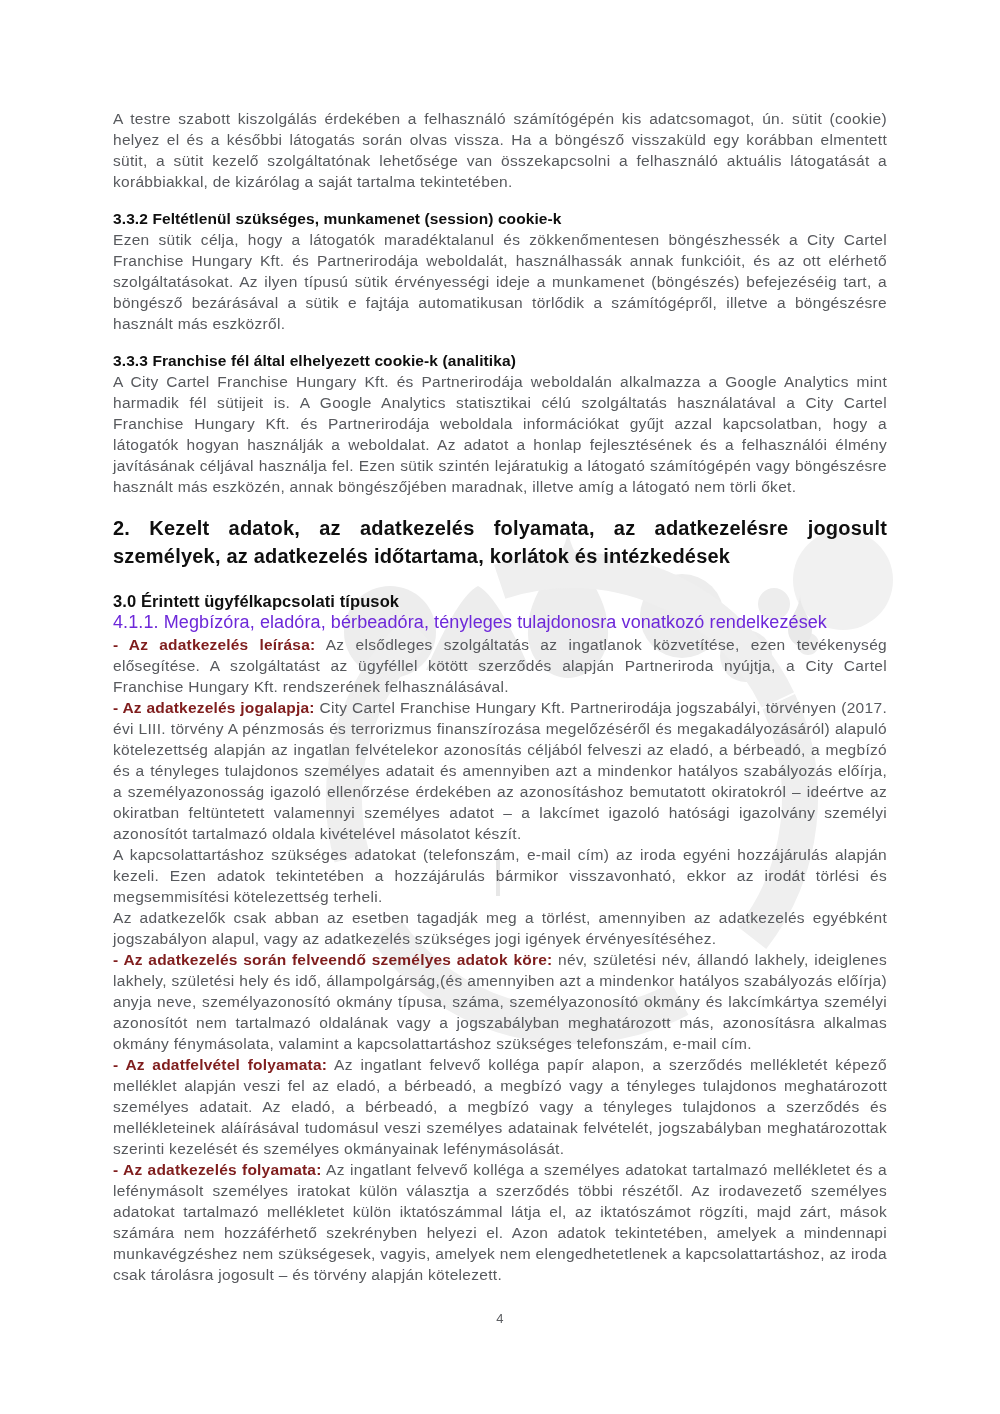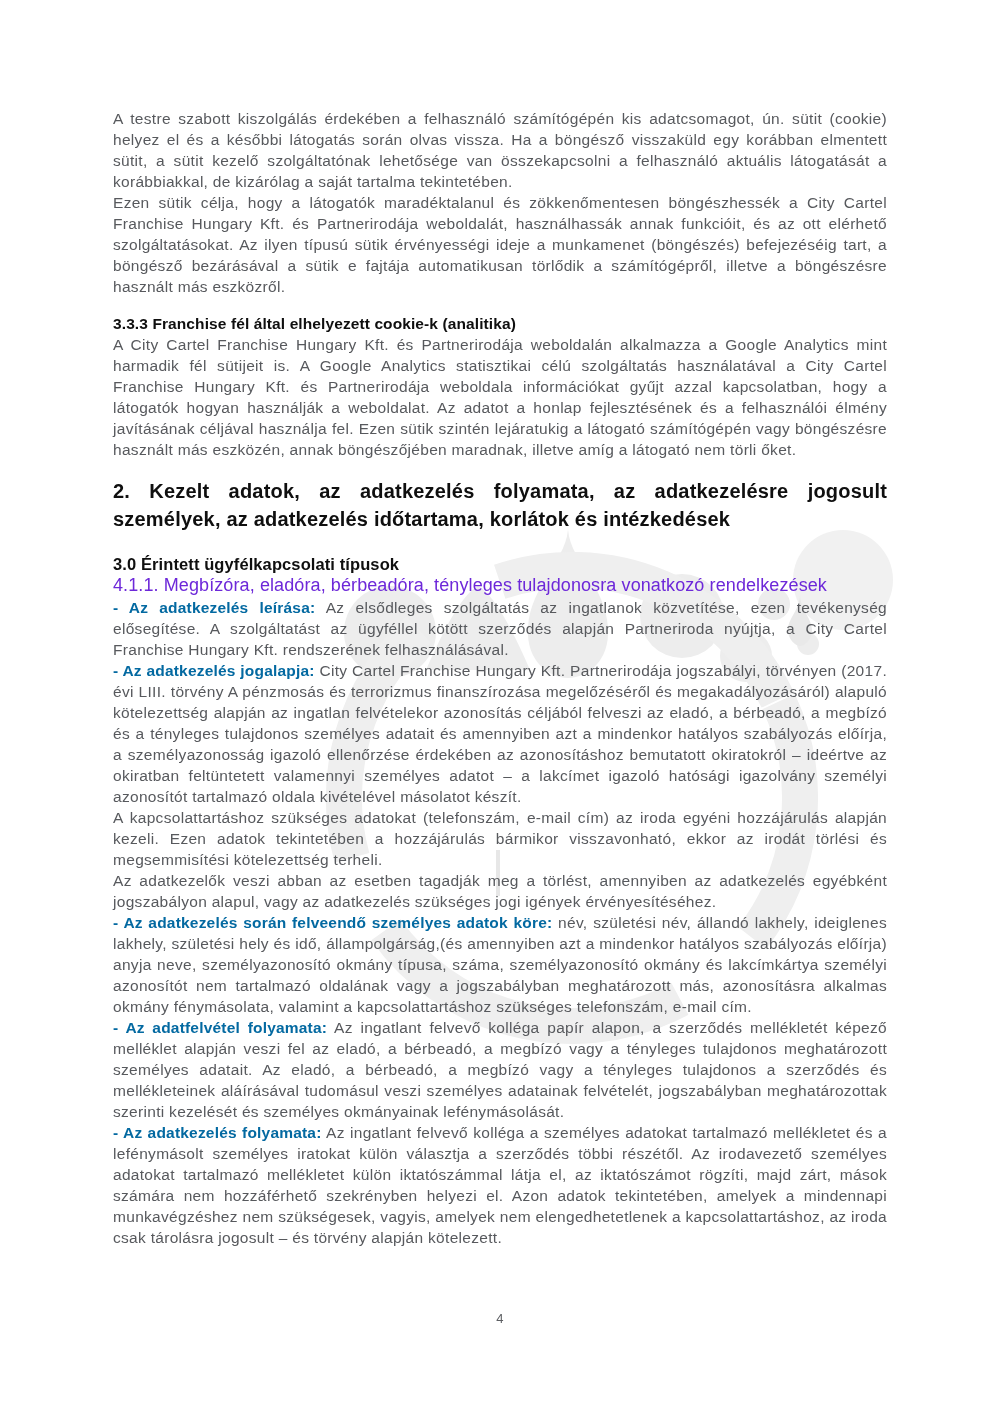--- a/index.html
+++ b/index.html
@@ -21,21 +21,21 @@
     position:absolute; left:113px; top:108px; width:774px; z-index:1;
   }
   p.body, .runon p {
     font-size:15.5px; line-height:21px;
     letter-spacing:0.3px;
     color:#57595d;
     text-align:justify;
     hyphens:none;
   }
   .runon p { margin:0; }
-  p.body b, .runon p b { color:#0369a1; font-weight:700; letter-spacing:0.2px; }
+  p.body b, .runon p b { color:#7f1d1d; font-weight:700; letter-spacing:0.2px; }
   h3.sec {
     font-size:15.5px; line-height:21px; font-weight:700; color:#0f0f0f;
     letter-spacing:0.1px; margin-top:16px;
   }
   h2.big {
     font-size:20px; line-height:28px; font-weight:700; color:#0f0f0f;
     text-align:justify; letter-spacing:0.2px;
     margin-top:17px; margin-bottom:20px;
   }
   h3.sub {
@@ -76,35 +76,36 @@
       <rect x="196" y="352" width="4" height="46" fill="#e7e7e7"></rect>
     </g>
 
     <circle cx="272" cy="300" r="228" fill="none" stroke="#efefef" stroke-width="36" stroke-dasharray="250 95 330 80" transform="rotate(-25 272 300)"></circle>
   </svg>
 
   <div class="content">
 
     <p class="body">A testre szabott kiszolgálás érdekében a felhasználó számítógépén kis adatcsomagot, ún. sütit (cookie) helyez el és a későbbi látogatás során olvas vissza. Ha a böngésző visszaküld egy korábban elmentett sütit, a sütit kezelő szolgáltatónak lehetősége van összekapcsolni a felhasználó aktuális látogatását a korábbiakkal, de kizárólag a saját tartalma tekintetében.</p>
 
+    <h3 class="sec">3.3.2 Feltétlenül szükséges, munkamenet (session) cookie-k</h3>
     <p class="body">Ezen sütik célja, hogy a látogatók maradéktalanul és zökkenőmentesen böngészhessék a City Cartel Franchise Hungary Kft. és Partnerirodája weboldalát, használhassák annak funkcióit, és az ott elérhető szolgáltatásokat. Az ilyen típusú sütik érvényességi ideje a munkamenet (böngészés) befejezéséig tart, a böngésző bezárásával a sütik e fajtája automatikusan törlődik a számítógépről, illetve a böngészésre használt más eszközről.</p>
 
     <h3 class="sec">3.3.3 Franchise fél által elhelyezett cookie-k (analitika)</h3>
     <p class="body">A City Cartel Franchise Hungary Kft. és Partnerirodája weboldalán alkalmazza a Google Analytics mint harmadik fél sütijeit is. A Google Analytics statisztikai célú szolgáltatás használatával a City Cartel Franchise Hungary Kft. és Partnerirodája weboldala információkat gyűjt azzal kapcsolatban, hogy a látogatók hogyan használják a weboldalat. Az adatot a honlap fejlesztésének és a felhasználói élmény javításának céljával használja fel. Ezen sütik szintén lejáratukig a látogató számítógépén vagy böngészésre használt más eszközén, annak böngészőjében maradnak, illetve amíg a látogató nem törli őket.</p>
 
     <h2 class="big">2. Kezelt adatok, az adatkezelés folyamata, az adatkezelésre jogosult személyek, az adatkezelés időtartama, korlátok és intézkedések</h2>
 
     <h3 class="sub">3.0 Érintett ügyfélkapcsolati típusok</h3>
     <h4 class="subsub">4.1.1.  Megbízóra, eladóra, bérbeadóra, tényleges tulajdonosra vonatkozó rendelkezések</h4>
 
     <div class="runon">
       <p><b>- Az adatkezelés leírása:</b><span> Az elsődleges szolgáltatás az ingatlanok közvetítése, ezen tevékenység elősegítése. A szolgáltatást az ügyféllel kötött szerződés alapján Partneriroda nyújtja, a City Cartel Franchise Hungary Kft. rendszerének felhasználásával.</span></p>
       <p><b>- Az adatkezelés jogalapja:</b><span> City Cartel Franchise Hungary Kft. Partnerirodája jogszabályi, törvényen (2017. évi LIII. törvény A pénzmosás és terrorizmus finanszírozása megelőzéséről és megakadályozásáról) alapuló kötelezettség alapján az ingatlan felvételekor azonosítás céljából felveszi az eladó, a bérbeadó, a megbízó és a tényleges tulajdonos személyes adatait és amennyiben azt a mindenkor hatályos szabályozás előírja, a személyazonosság igazoló ellenőrzése érdekében az azonosításhoz bemutatott okiratokról – ideértve az okiratban feltüntetett valamennyi személyes adatot – a lakcímet igazoló hatósági igazolvány személyi azonosítót tartalmazó oldala kivételével másolatot készít.</span></p>
       <p><b></b><span>A kapcsolattartáshoz szükséges adatokat (telefonszám, e-mail cím) az iroda egyéni hozzájárulás alapján kezeli. Ezen adatok tekintetében a hozzájárulás bármikor visszavonható, ekkor az irodát törlési és megsemmisítési kötelezettség terheli.</span></p>
-      <p><b></b><span>Az adatkezelők veszi abban az esetben tagadják meg a törlést, amennyiben az adatkezelés egyébként jogszabályon alapul, vagy az adatkezelés szükséges jogi igények érvényesítéséhez.</span></p>
+      <p><b></b><span>Az adatkezelők csak abban az esetben tagadják meg a törlést, amennyiben az adatkezelés egyébként jogszabályon alapul, vagy az adatkezelés szükséges jogi igények érvényesítéséhez.</span></p>
       <p><b>- Az adatkezelés során felveendő személyes adatok köre:</b><span> név, születési név, állandó lakhely, ideiglenes lakhely, születési hely és idő, állampolgárság,(és amennyiben azt a mindenkor hatályos szabályozás előírja) anyja neve, személyazonosító okmány típusa, száma, személyazonosító okmány és lakcímkártya személyi azonosítót nem tartalmazó oldalának vagy a jogszabályban meghatározott más, azonosításra alkalmas okmány fénymásolata, valamint a kapcsolattartáshoz szükséges telefonszám, e-mail cím.</span></p>
       <p><b>- Az adatfelvétel folyamata:</b><span>  Az ingatlant felvevő kolléga papír alapon, a szerződés mellékletét képező melléklet alapján veszi fel az eladó, a bérbeadó, a megbízó vagy a tényleges tulajdonos meghatározott személyes adatait. Az eladó, a bérbeadó, a megbízó vagy a tényleges tulajdonos a szerződés és mellékleteinek aláírásával tudomásul veszi személyes adatainak felvételét, jogszabályban meghatározottak szerinti kezelését és személyes okmányainak lefénymásolását.</span></p>
       <p><b>- Az adatkezelés folyamata:</b><span>  Az ingatlant felvevő kolléga a személyes adatokat tartalmazó mellékletet és a lefénymásolt személyes iratokat külön választja a szerződés többi részétől. Az irodavezető személyes adatokat tartalmazó mellékletet külön iktatószámmal látja el, az iktatószámot rögzíti, majd zárt, mások számára nem hozzáférhető szekrényben helyezi el.  Azon adatok tekintetében, amelyek a mindennapi munkavégzéshez nem szükségesek, vagyis, amelyek nem elengedhetetlenek a kapcsolattartáshoz, az iroda csak tárolásra jogosult – és törvény alapján kötelezett.</span></p>
     </div>
 
   </div>
 
   <div class="pagenum">4</div>
 
 </div>

